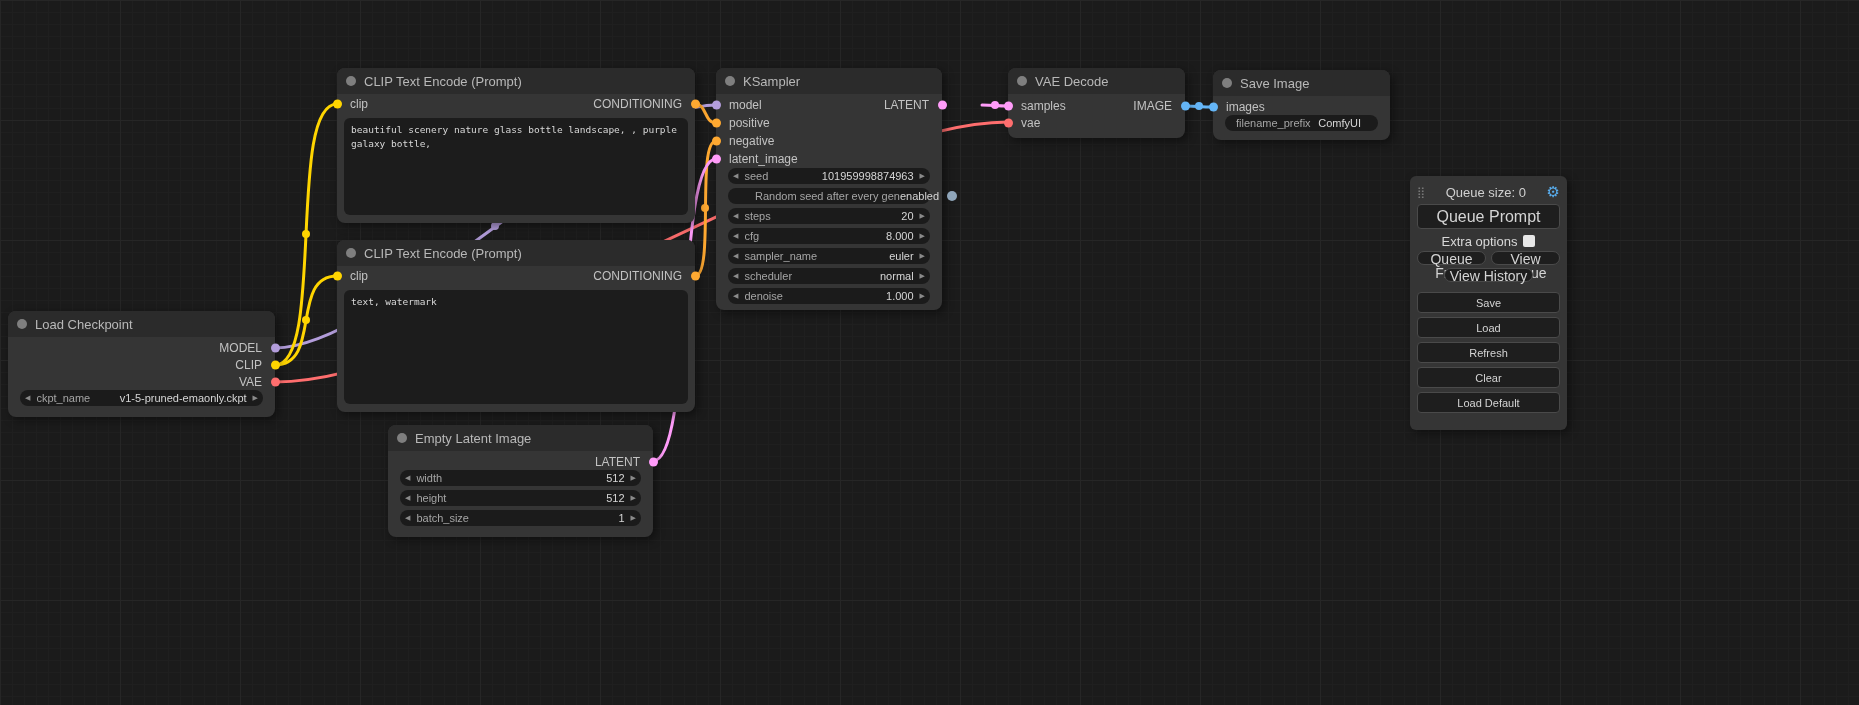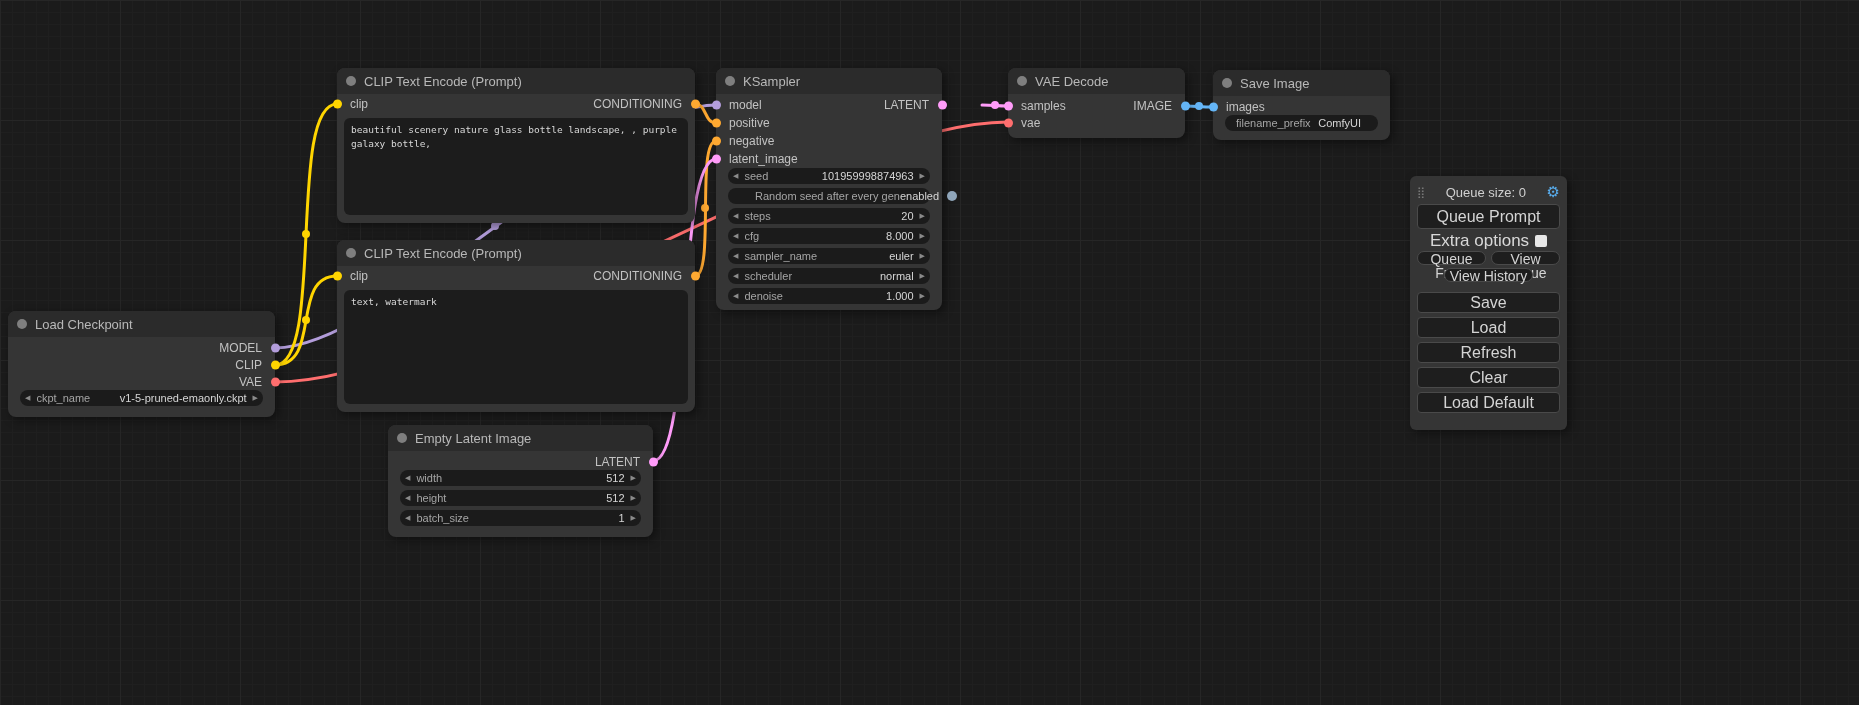--- a/index.html
+++ b/index.html
@@ -78,22 +78,22 @@
   .menu-header { display:flex; align-items:center; height:20px; margin-bottom:2px; }
   .drag { color:#777; font-size:11px; font-family:"DejaVu Sans",sans-serif; cursor:move; }
   .qsize { flex:1; text-align:center; font-size:13px; color:#d0d0d0; }
   .gear { font-size:15px; font-family:"DejaVu Sans",sans-serif; cursor:pointer; line-height:1; }
   .btn {
     display:block; width:100%;
     background:#1e1e1e; border:1px solid #4a4a4a; border-radius:4px;
     color:#d4d4d4; font-family:inherit; cursor:pointer;
   }
   .btn.queue { height:25px; font-size:16px; margin-bottom:3px; }
-  .btn.big { height:21px; font-size:16px; margin-bottom:4px;text-align:center; }
-  .extra-row { display:flex; align-items:center; justify-content:center; gap:6px; height:18px; font-size:17px; color:#d8d8d8; margin:1px 0; }
+  .btn.big { height:21px; font-size:11px; margin-bottom:4px;text-align:center; }
+  .extra-row { display:flex; align-items:center; justify-content:center; gap:6px; height:18px; font-size:13px; color:#d8d8d8; margin:1px 0; }
   .checkbox { width:12px; height:12px; background:#e8e8e8; border-radius:2px; cursor:pointer; }
   .small-row { display:flex; gap:5px; margin-bottom:3px; }
   .small-row.center { justify-content:center; margin-bottom:10px; }
   .btn.small { height:14px; font-size:14px; border-radius:7px; line-height:1; flex:1; padding:0; }
   .small-row.center .btn.small { flex:0 0 62%; }
 </style>
 </head>
 <body>
 
 <div class="canvas">

